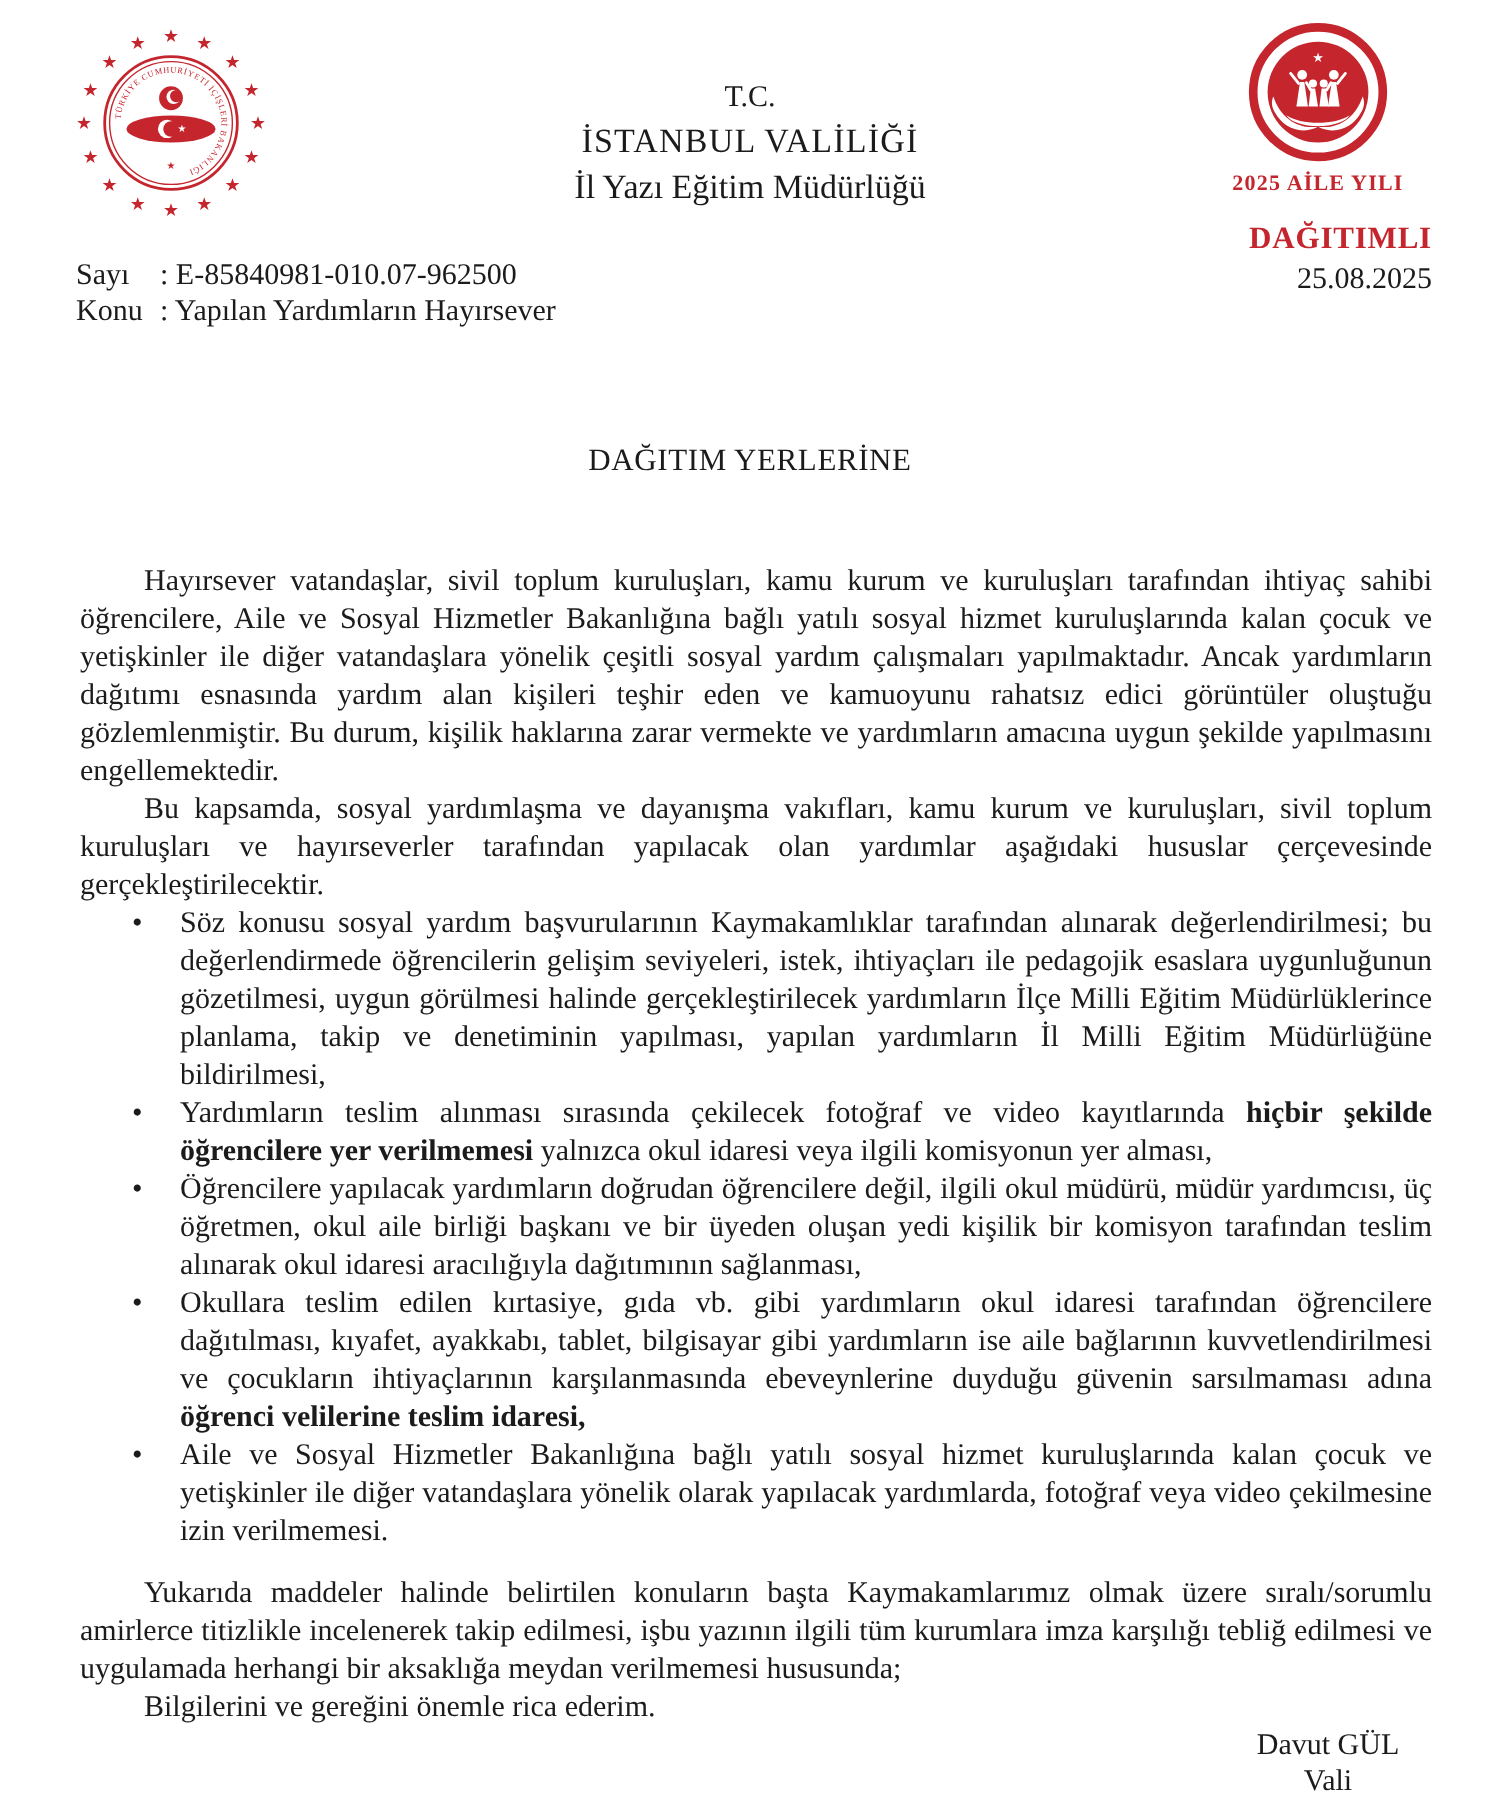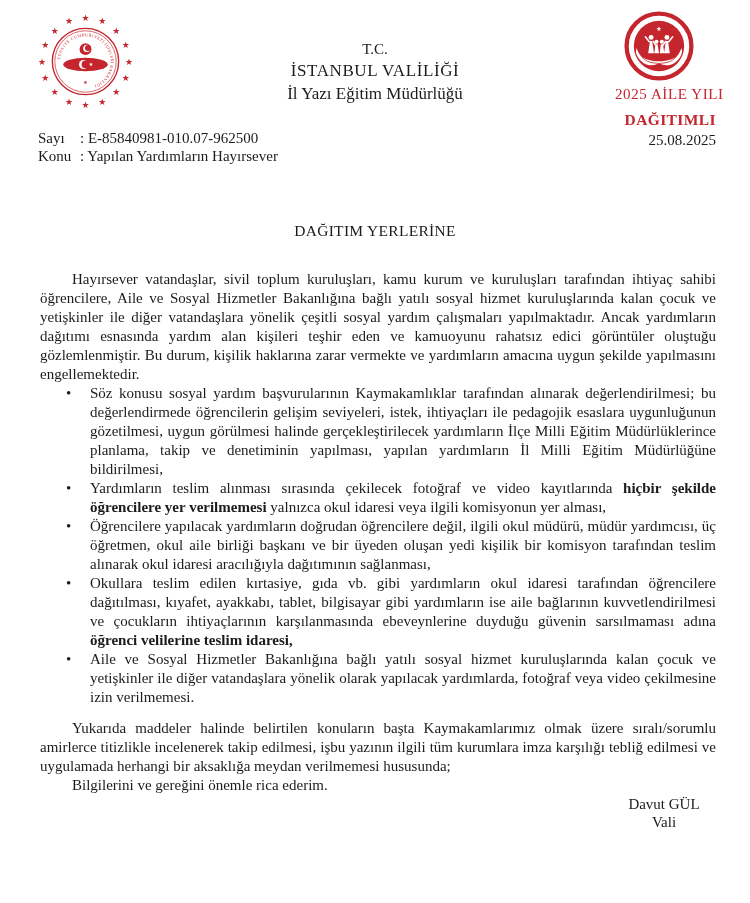--- a/index.html
+++ b/index.html
@@ -21,41 +21,41 @@
     text-align: center; color: var(--ink);
   }
   .hc-tc   { font-size: 15px; line-height: 19px; }
   .hc-org  { font-size: 17px; line-height: 23px; letter-spacing: 0.6px; }
   .hc-unit { font-size: 17px; line-height: 23px; }
 
   .logo-right { position: absolute; left: 615px; top: 10px; width: 88px; text-align: center; }
   .logo-right svg { display: block; margin: 0 auto; }
   .logo-caption {
     margin-top: 1px; color: var(--accent-red);
-    font-size: 15px; font-weight: normal; letter-spacing: 0.6px; white-space: nowrap;
+    font-size: 11px; font-weight: bold; letter-spacing: 0.6px; white-space: nowrap;
   }
 
   .distribution-stamp {
     position: absolute; right: 34px; top: 111px;
     color: var(--accent-red); font-weight: bold; font-size: 15.5px; letter-spacing: 0.4px;
   }
   .doc-date { position: absolute; right: 34px; top: 132px; font-size: 15px; }
 
   .meta-block { position: absolute; left: 38px; top: 130px; font-size: 15px; line-height: 17.5px; }
   .meta-label { display: inline-block; width: 42px; }
 
   
   .doc-title {
     position: absolute; left: 0; right: 0; top: 222px;
     text-align: center; font-size: 15.5px; letter-spacing: 0.3px; font-weight: normal;
   }
 
   
   .body-text {
-    position: absolute; left: 40px; top: 270px; width: 676px;
+    position: absolute; left: 40px; top: 282px; width: 676px;
     font-size: 15px; line-height: 19px; text-align: justify;
   }
   .body-text p { text-indent: 32px; }
   .bullet-list { list-style: none; }
   .bullet-list li { position: relative; padding-left: 50px; text-align: justify; }
   .bullet-list li::before {
     content: "\2022";
     position: absolute; left: 26px; top: 0;
     font-size: 15px;
   }
@@ -168,20 +168,21 @@
     </div>
     <div>
       <span class="meta-label">Konu</span><span>: Yapılan Yardımların Hayırsever</span>
     </div>
   </div>
 
   <div class="doc-title">DAĞITIM YERLERİNE</div>
 
   <div class="body-text">
     <p>Hayırsever vatandaşlar, sivil toplum kuruluşları, kamu kurum ve kuruluşları tarafından ihtiyaç sahibi öğrencilere, Aile ve Sosyal Hizmetler Bakanlığına bağlı yatılı sosyal hizmet kuruluşlarında kalan çocuk ve yetişkinler ile diğer vatandaşlara yönelik çeşitli sosyal yardım çalışmaları yapılmaktadır. Ancak yardımların dağıtımı esnasında yardım alan kişileri teşhir eden ve kamuoyunu rahatsız edici görüntüler oluştuğu gözlemlenmiştir. Bu durum, kişilik haklarına zarar vermekte ve yardımların amacına uygun şekilde yapılmasını engellemektedir.</p>
+    <p>Bu kapsamda, sosyal yardımlaşma ve dayanışma vakıfları, kamu kurum ve kuruluşları, sivil toplum kuruluşları ve hayırseverler tarafından yapılacak olan yardımlar aşağıdaki hususlar çerçevesinde gerçekleştirilecektir.</p>
 
     <ul class="bullet-list">
       <li><span>Söz konusu sosyal yardım başvurularının Kaymakamlıklar tarafından alınarak değerlendirilmesi; bu değerlendirmede öğrencilerin gelişim seviyeleri, istek, ihtiyaçları ile pedagojik esaslara uygunluğunun gözetilmesi, uygun görülmesi halinde gerçekleştirilecek yardımların İlçe Milli Eğitim Müdürlüklerince planlama, takip ve denetiminin yapılması, yapılan yardımların İl Milli Eğitim Müdürlüğüne bildirilmesi,</span><b></b><span></span></li>
       <li><span>Yardımların teslim alınması sırasında çekilecek fotoğraf ve video kayıtlarında </span><b>hiçbir şekilde öğrencilere yer verilmemesi</b><span> yalnızca okul idaresi veya ilgili komisyonun yer alması,</span></li>
       <li><span>Öğrencilere yapılacak yardımların doğrudan öğrencilere değil, ilgili okul müdürü, müdür yardımcısı, üç öğretmen, okul aile birliği başkanı ve bir üyeden oluşan yedi kişilik bir komisyon tarafından teslim alınarak okul idaresi aracılığıyla dağıtımının sağlanması,</span><b></b><span></span></li>
       <li><span>Okullara teslim edilen kırtasiye, gıda vb. gibi yardımların okul idaresi tarafından öğrencilere dağıtılması, kıyafet, ayakkabı, tablet, bilgisayar gibi yardımların ise aile bağlarının kuvvetlendirilmesi ve çocukların ihtiyaçlarının karşılanmasında ebeveynlerine duyduğu güvenin sarsılmaması adına </span><b>öğrenci velilerine teslim idaresi,</b><span></span></li>
       <li><span>Aile ve Sosyal Hizmetler Bakanlığına bağlı yatılı sosyal hizmet kuruluşlarında kalan çocuk ve yetişkinler ile diğer vatandaşlara yönelik olarak yapılacak yardımlarda, fotoğraf veya video çekilmesine izin verilmemesi.</span><b></b><span></span></li>
     </ul>
 
     <p class="closing">Yukarıda maddeler halinde belirtilen konuların başta Kaymakamlarımız olmak üzere sıralı/sorumlu amirlerce titizlikle incelenerek takip edilmesi, işbu yazının ilgili tüm kurumlara imza karşılığı tebliğ edilmesi ve uygulamada herhangi bir aksaklığa meydan verilmemesi hususunda;</p>

